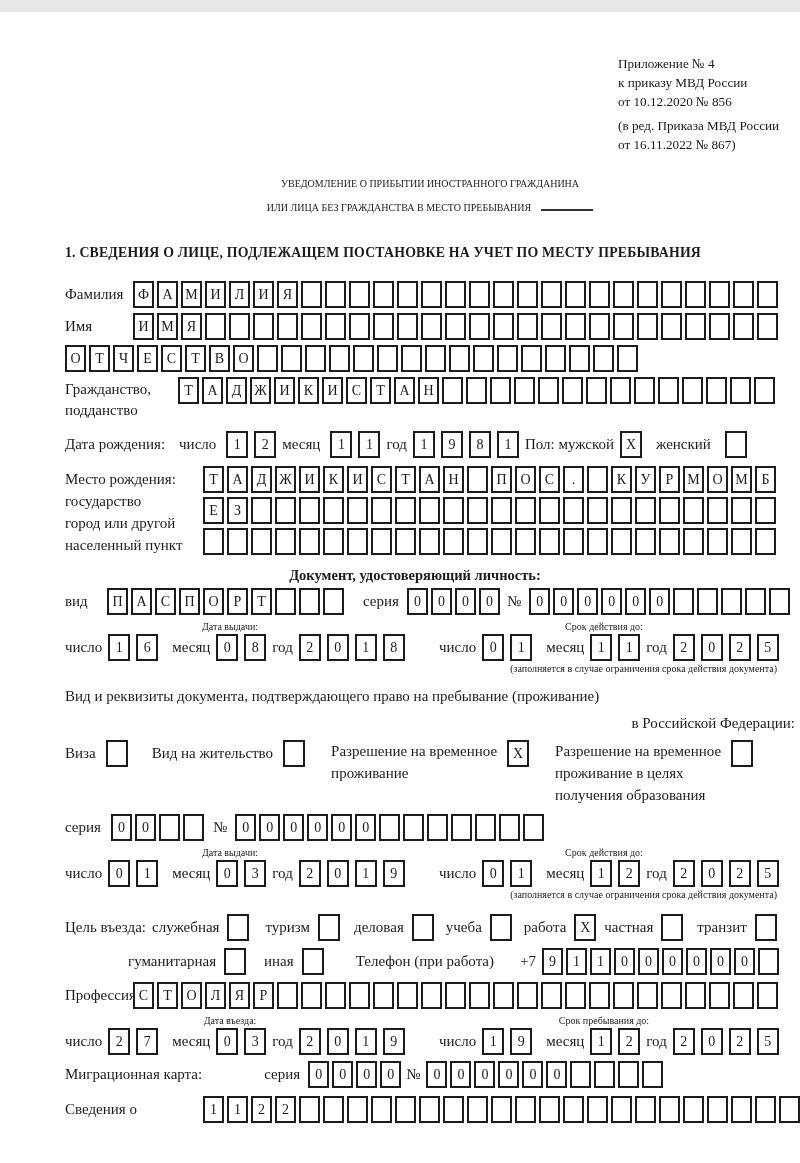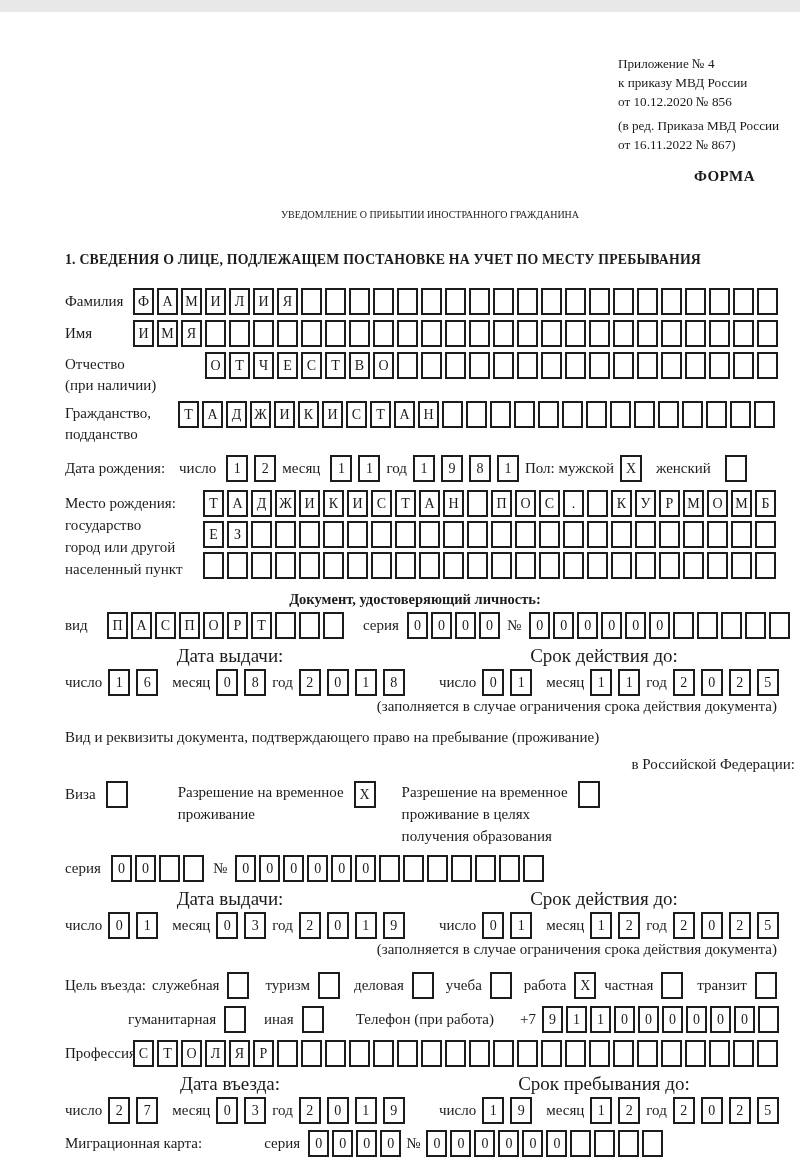--- a/index.html
+++ b/index.html
@@ -35,24 +35,24 @@
   .lbl{line-height:27px;flex:0 0 auto;}
   .lbl2{line-height:21px;padding-top:2px;flex:0 0 auto;}
   .w68{width:68px;} .w140{width:140px;} .w113{width:113px;} .w138{width:138px;}
   .inline-gap{width:14px;flex:0 0 auto;}
   .rowstack > .boxes{display:flex;margin-bottom:4px;}
   
   .dates{margin-top:6px;}
   .dates .cols{display:flex;}
   .dcol1{width:352px;}
   .dcol2{margin-left:22px;flex:1 1 auto;}
-  .dhead{text-align:center;width:330px;font-size:19px;margin-bottom:2px;}
+  .dhead{text-align:center;width:330px;font-size:10px;margin-bottom:2px;}
   .dline{display:flex;align-items:flex-start;}
   .dline .lbl{margin-right:6px;}
-  .dnote{font-size:15px;text-align:right;padding-right:18px;margin-top:2px;}
+  .dnote{font-size:10px;text-align:right;padding-right:18px;margin-top:2px;}
   .doc-heading{margin-top:8px;font-weight:bold;font-size:14.5px;text-align:center;padding-right:30px;}
   .plain-line{margin-top:10px;line-height:25px;}
   
   .opts{display:flex;align-items:flex-start;margin-top:4px;}
   .opt{display:flex;align-items:flex-start;}
   .opt .olabel{line-height:27px;margin-right:10px;}
   .opt .olines{text-align:left;line-height:22px;margin-right:10px;}
   
   .purpose{display:flex;align-items:flex-start;margin-top:14px;}
   .purpose .plabel{line-height:27px;}
@@ -65,24 +65,26 @@
 <div class="page">
 
   <div class="hdr-right">
     <div>Приложение № 4</div>
     <div>к приказу МВД России</div>
     <div>от 10.12.2020 № 856</div>
     <div class="grp2">(в ред. Приказа МВД России</div>
     <div>от 16.11.2022 № 867)</div>
   </div>
 
-  <div class="forma">ФОРМА</div>
 
   <div class="title">
     <div>УВЕДОМЛЕНИЕ О ПРИБЫТИИ ИНОСТРАННОГО ГРАЖДАНИНА</div>
+    <div>
+      <span>ИЛИ ЛИЦА БЕЗ ГРАЖДАНСТВА В МЕСТО ПРЕБЫВАНИЯ</span><span class="blank"></span>
+    </div>
   </div>
 
   <div class="sec-heading">1. СВЕДЕНИЯ О ЛИЦЕ, ПОДЛЕЖАЩЕМ ПОСТАНОВКЕ НА УЧЕТ ПО МЕСТУ ПРЕБЫВАНИЯ</div>
 
   <div class="frow" style="margin-top:20px;">
     <span class="lbl w68">Фамилия</span>
     <span class="boxes">
         <span class="cbox">Ф</span>
         <span class="cbox">А</span>
         <span class="cbox">М</span>
@@ -140,24 +142,20 @@
         <span class="cbox"></span>
         <span class="cbox"></span>
         <span class="cbox"></span>
         <span class="cbox"></span>
         <span class="cbox"></span>
         <span class="cbox"></span>
       </span>
   </div>
 
   <div class="frow">
-    <span class="lbl2 w140">
-      <span>Отчество</span><br>
-      <span>(при наличии)</span>
-    </span>
     <span class="boxes">
         <span class="cbox">О</span>
         <span class="cbox">Т</span>
         <span class="cbox">Ч</span>
         <span class="cbox">Е</span>
         <span class="cbox">С</span>
         <span class="cbox">Т</span>
         <span class="cbox">В</span>
         <span class="cbox">О</span>
         <span class="cbox"></span>
@@ -437,20 +435,26 @@
   <div class="plain-line" style="margin-top:2px;text-align:right;">в Российской Федерации:</div>
 
   <div class="opts">
     <span class="opt">
       <span class="olabel">Виза</span>
       <span class="boxes chk">
           <span class="cbox"></span>
         </span>
     </span>
     <span class="inline-gap" style="width:24px;"></span>
+    <span class="opt">
+      <span class="olabel">Вид на жительство</span>
+      <span class="boxes chk">
+          <span class="cbox"></span>
+        </span>
+    </span>
     <span class="inline-gap" style="width:26px;"></span>
     <span class="opt">
       <span class="olines">
         <span>Разрешение на временное</span><br>
         <span>проживание</span>
       </span>
       <span class="boxes chk">
           <span class="cbox">X</span>
         </span>
     </span>

